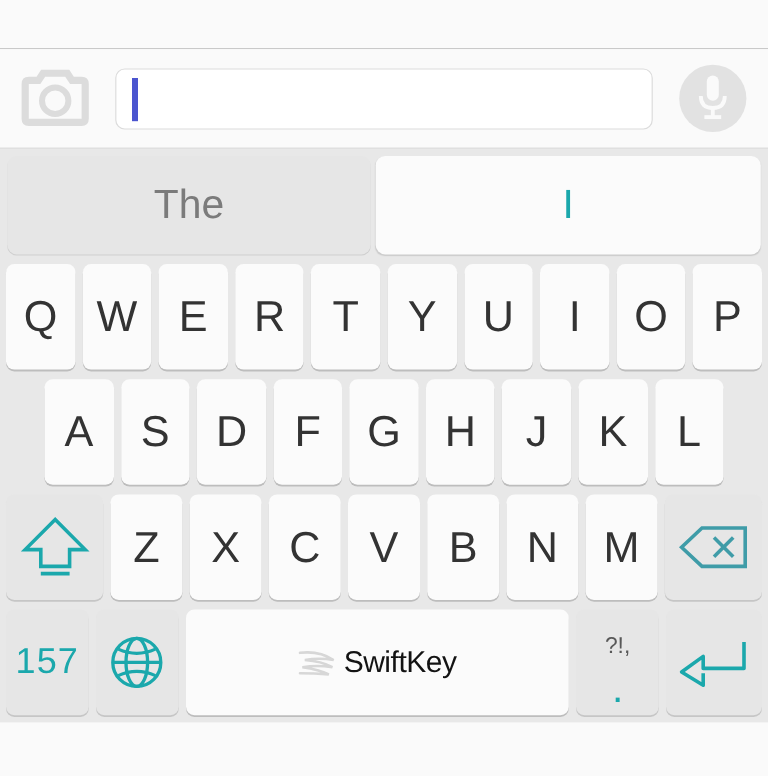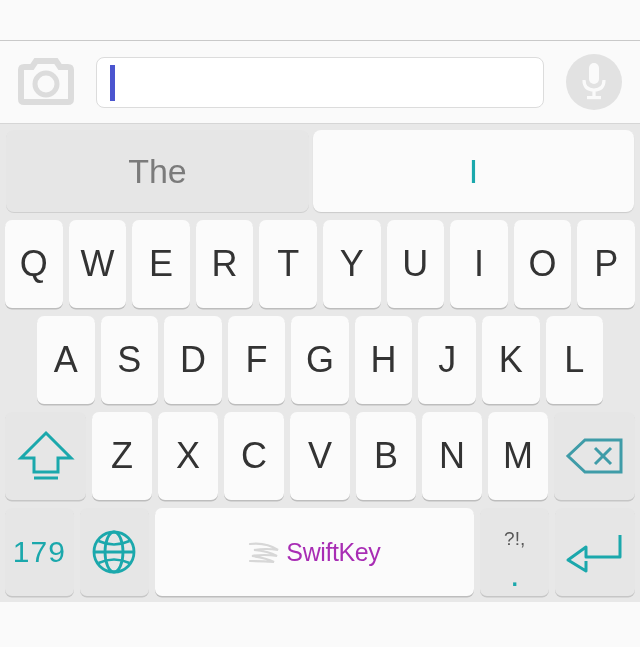--- a/index.html
+++ b/index.html
@@ -195,21 +195,21 @@
   }
 
   .swiftkey-logo {
     display: flex;
     align-items: center;
     gap: 4px;
     opacity: 0.92;
   }
   .sk-word {
     font-size: 25px;
-    color: #a21caf;
+    color: #000000;
     letter-spacing: -0.4px;
   }
 </style>
 </head>
 <body>
 
 <div id="app">
 
   <div class="content-area"></div>
 
@@ -291,21 +291,21 @@
         <div class="key fn backspace">
           <svg width="62" height="44" viewBox="0 0 62 44">
             <path d="M21 6 L57 6 L57 38 L21 38 L4 22 Z" fill="none" stroke="#3f9ca8" stroke-width="3"></path>
             <line x1="31" y1="14" x2="47" y2="30" stroke="#3f9ca8" stroke-width="3"></line>
             <line x1="47" y1="14" x2="31" y2="30" stroke="#3f9ca8" stroke-width="3"></line>
           </svg>
         </div>
       </div>
 
       <div class="krow row4">
-        <div class="key fn num">179</div>
+        <div class="key fn num">157</div>
         <div class="key fn globe">
           <svg width="48" height="48" viewBox="0 0 48 48">
             <circle cx="24" cy="24" r="20" fill="none" stroke="#1ba8ac" stroke-width="2.8"></circle>
             <ellipse cx="24" cy="24" rx="9" ry="20" fill="none" stroke="#1ba8ac" stroke-width="2.8"></ellipse>
             <line x1="4" y1="24" x2="44" y2="24" stroke="#1ba8ac" stroke-width="2.8"></line>
             <path d="M8.5 13 Q24 20 39.5 13" fill="none" stroke="#1ba8ac" stroke-width="2.6"></path>
             <path d="M8.5 35 Q24 28 39.5 35" fill="none" stroke="#1ba8ac" stroke-width="2.6"></path>
           </svg>
         </div>
         <div class="key space">

